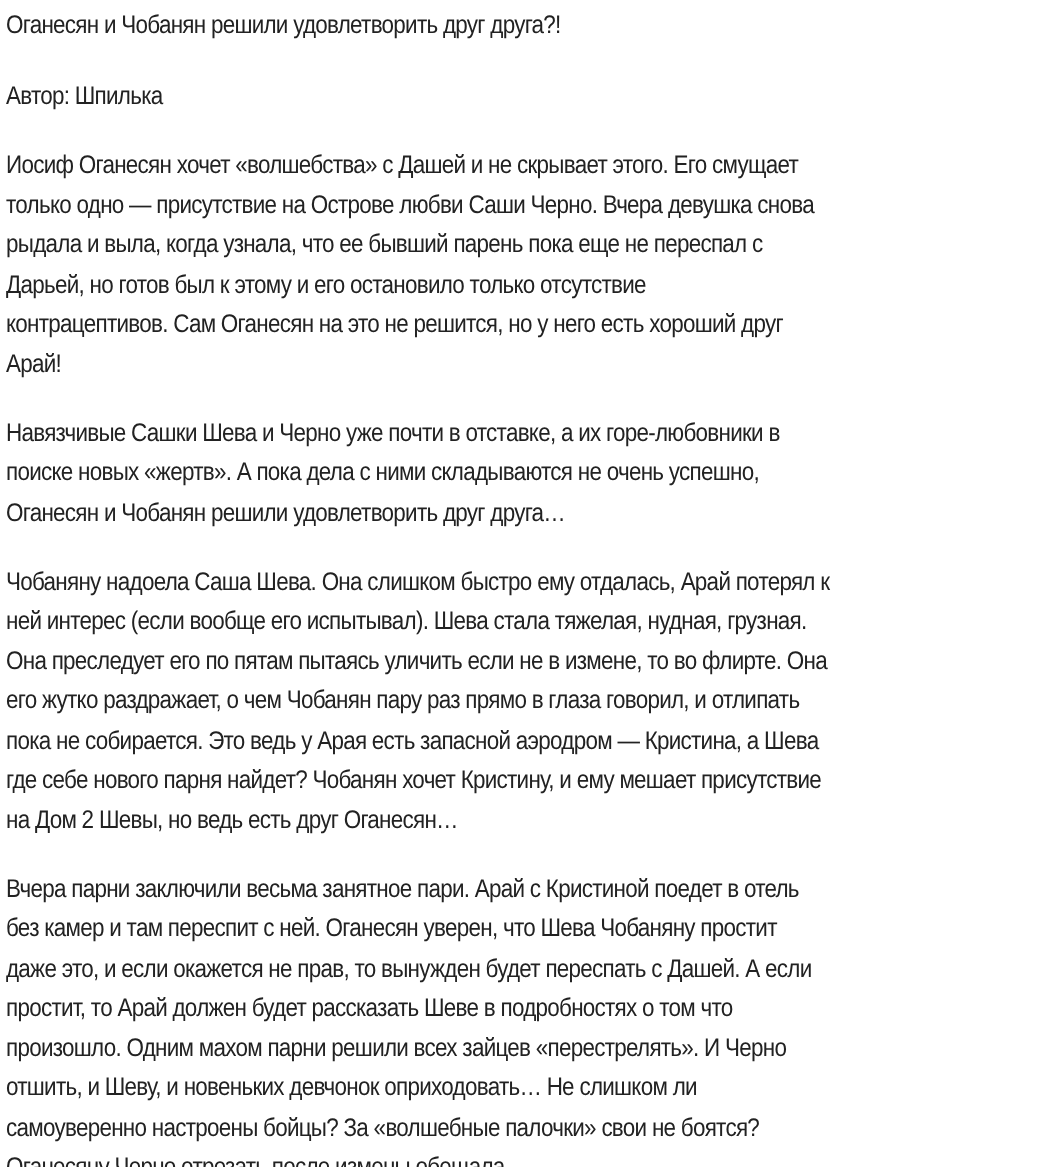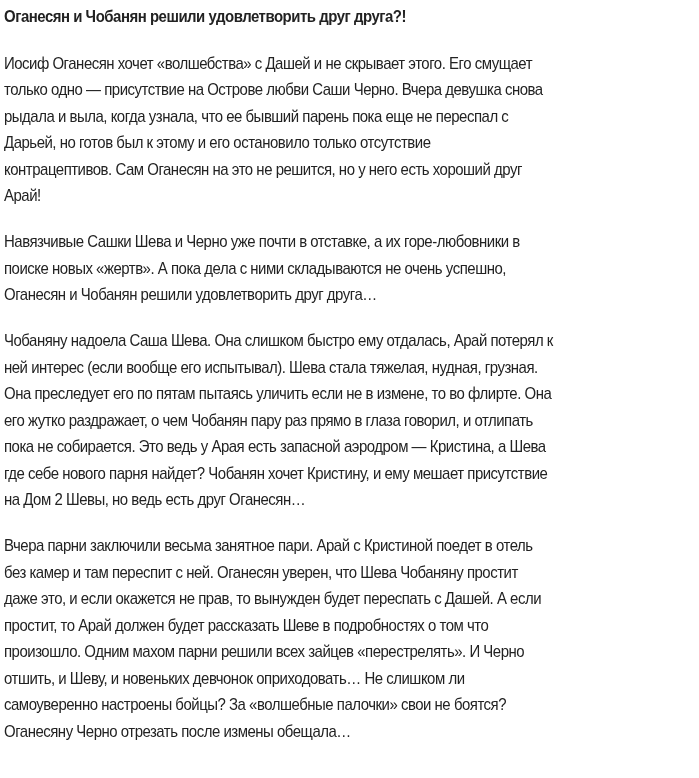--- a/index.html
+++ b/index.html
@@ -11,28 +11,31 @@
     .page { padding: 4px 0 0 4px; }
     .line {
       font-size: 17px;
       line-height: 26.5px;
       letter-spacing: -0.55px;
       white-space: nowrap;
       transform-origin: left center;
       transform: scaleX(0.88);
     }
     .para { margin-bottom: 19.5px; }
-    .title-block { margin-bottom: 20px; font-weight: bold; }
+    .title-block { margin-bottom: 20px; }
   </style>
 </head>
 <body>
 
 <div class="page">
   <div class="title-block">
     <div class="line">Оганесян и Чобанян решили удовлетворить друг друга?!</div>
+  </div>
+  <div class="title-block">
+    <div class="line">Автор: Шпилька</div>
   </div>
 
   <div class="para">
     <div class="line">Иосиф Оганесян хочет «волшебства» с Дашей и не скрывает этого. Его смущает</div>
     <div class="line">только одно — присутствие на Острове любви Саши Черно. Вчера девушка снова</div>
     <div class="line">рыдала и выла, когда узнала, что ее бывший парень пока еще не переспал с</div>
     <div class="line">Дарьей, но готов был к этому и его остановило только отсутствие</div>
     <div class="line">контрацептивов. Сам Оганесян на это не решится, но у него есть хороший друг</div>
     <div class="line">Арай!</div>
   </div>

